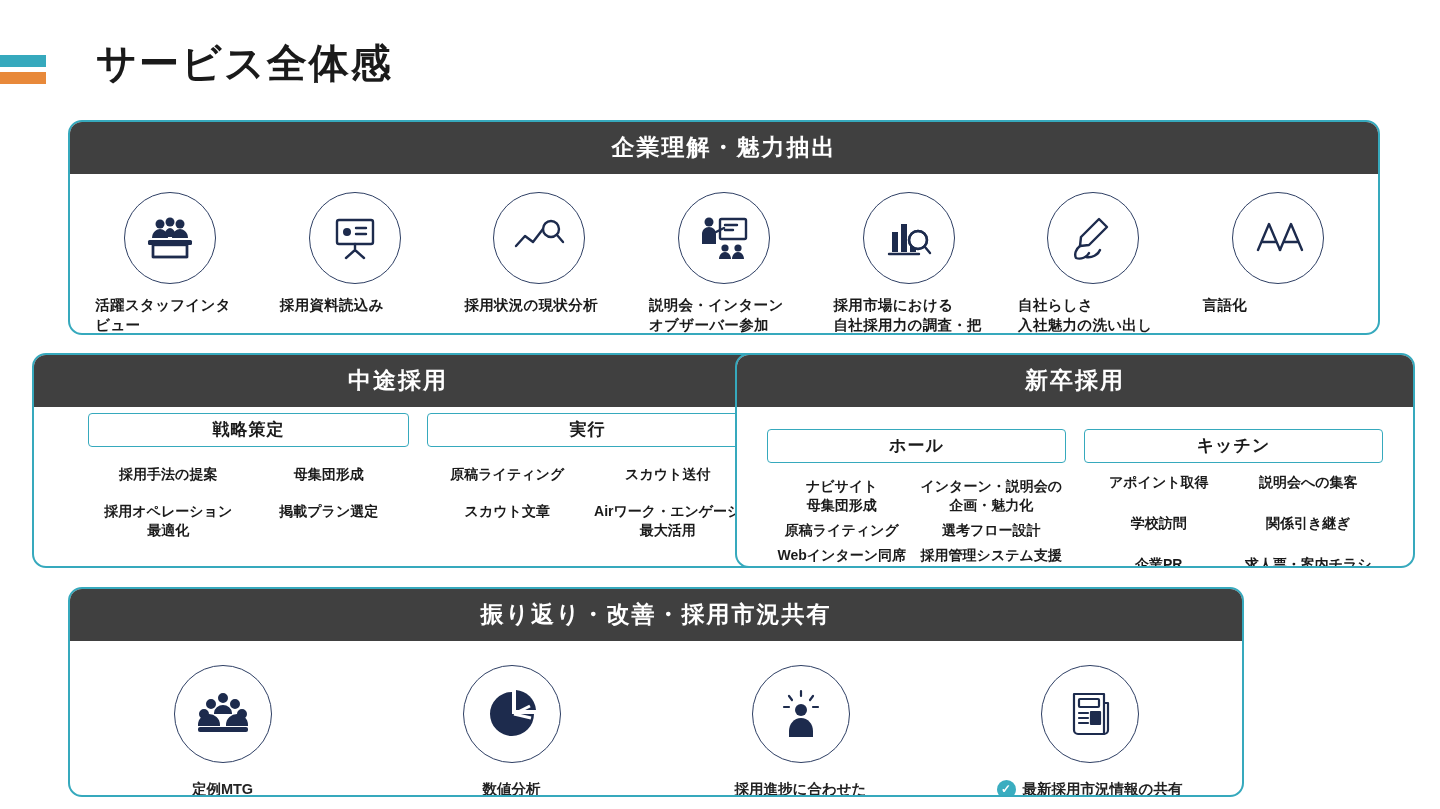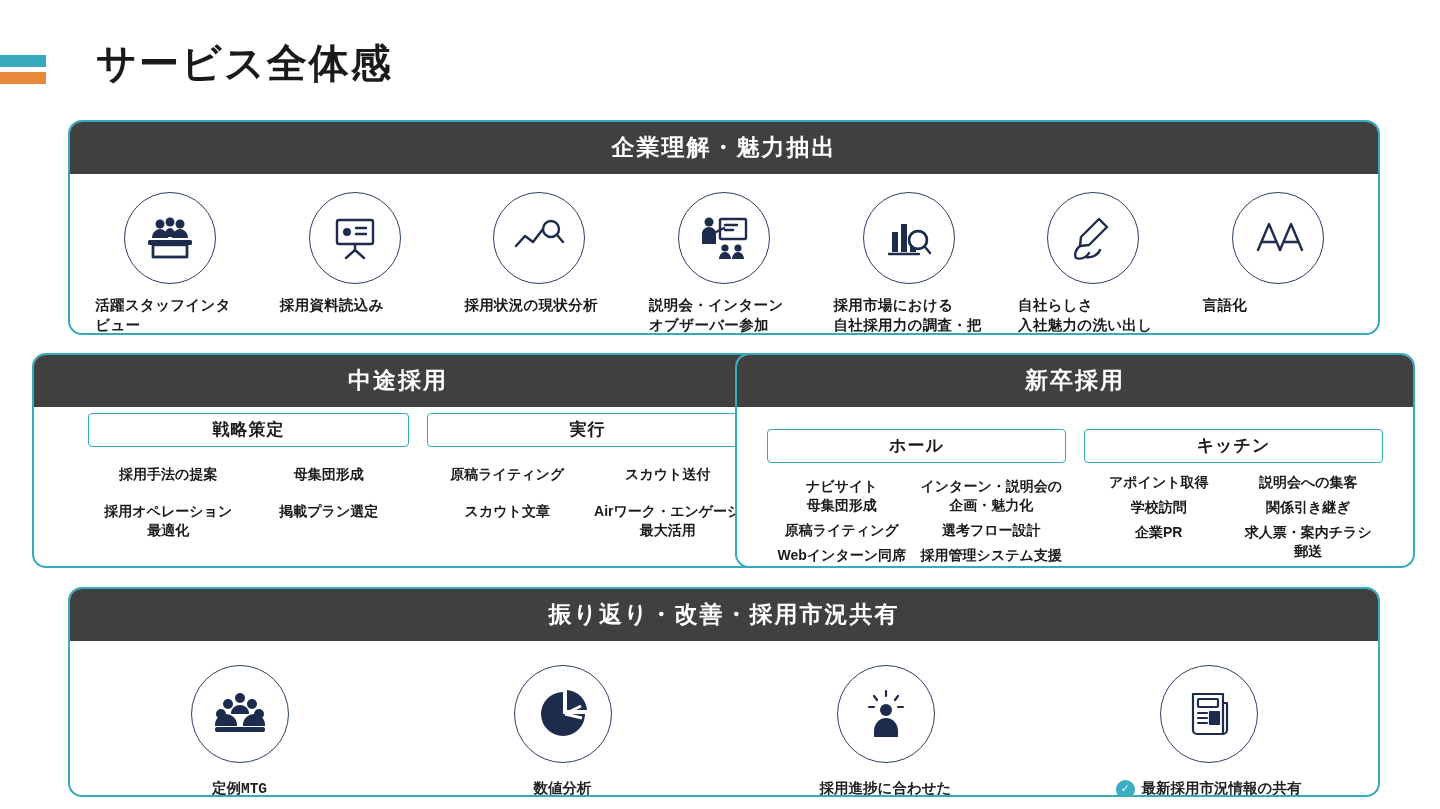--- a/index.html
+++ b/index.html
@@ -252,36 +252,36 @@
 企画・魅力化</div>
             <div class="cell" style="padding:2px;white-space:pre-line">原稿ライティング</div>
             <div class="cell" style="padding:2px;white-space:pre-line">選考フロー設計</div>
             <div class="cell" style="padding:2px;white-space:pre-line">Webインターン同席</div>
             <div class="cell" style="padding:2px;white-space:pre-line">採用管理システム支援</div>
           </div>
         </div>
 
         <div class="subcol">
           <div class="subhead">キッチン</div>
-          <div class="subgrid" style="row-gap:2px; margin-top:8px;">
+          <div class="subgrid" style="row-gap:18px; margin-top:8px;">
             <div class="cell" style="padding:2px;white-space:pre-line">アポイント取得</div>
             <div class="cell" style="padding:2px;white-space:pre-line">説明会への集客</div>
             <div class="cell" style="padding:2px;white-space:pre-line">学校訪問</div>
             <div class="cell" style="padding:2px;white-space:pre-line">関係引き継ぎ</div>
             <div class="cell" style="padding:2px;white-space:pre-line">企業PR</div>
             <div class="cell" style="padding:2px;white-space:pre-line">求人票・案内チラシ
 郵送</div>
           </div>
         </div>
 
       </div>
     </div>
   </div>
 
-  <div class="card" style="left:68px; top:587px; width:1312px; height:210px;font-family:Liberation Mono, monospace;">
+  <div class="card" style="left:68px; top:587px; width:1176px; height:210px;">
     <div class="card-header">振り返り・改善・採用市況共有</div>
     <div class="card-body">
       <div class="bottom-row">
 
         <div class="bottom-item">
           <div class="icon-circle">
             <svg width="56" height="46" viewBox="0 0 56 46" fill="#1d2b4d" stroke="#1d2b4d" stroke-width="2">
               <circle cx="28" cy="7" r="4"></circle>
               <circle cx="16" cy="13" r="4"></circle>
               <circle cx="40" cy="13" r="4"></circle>

